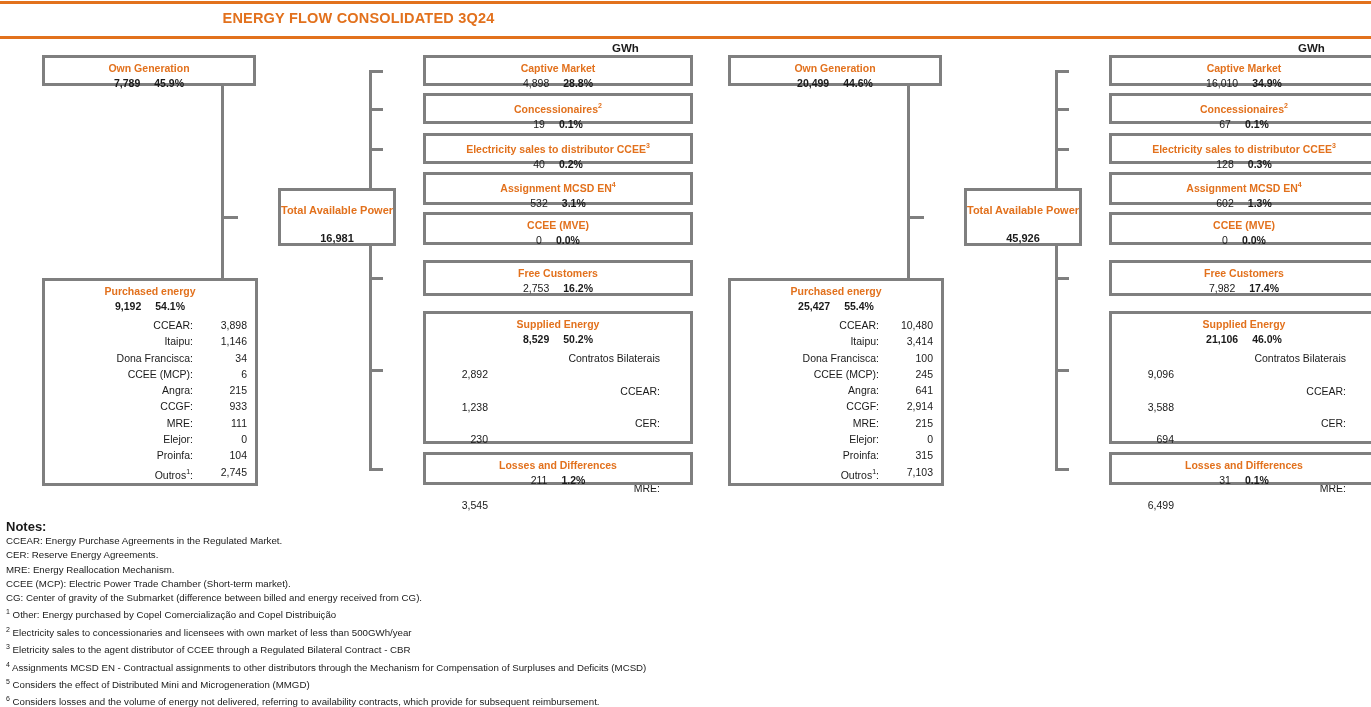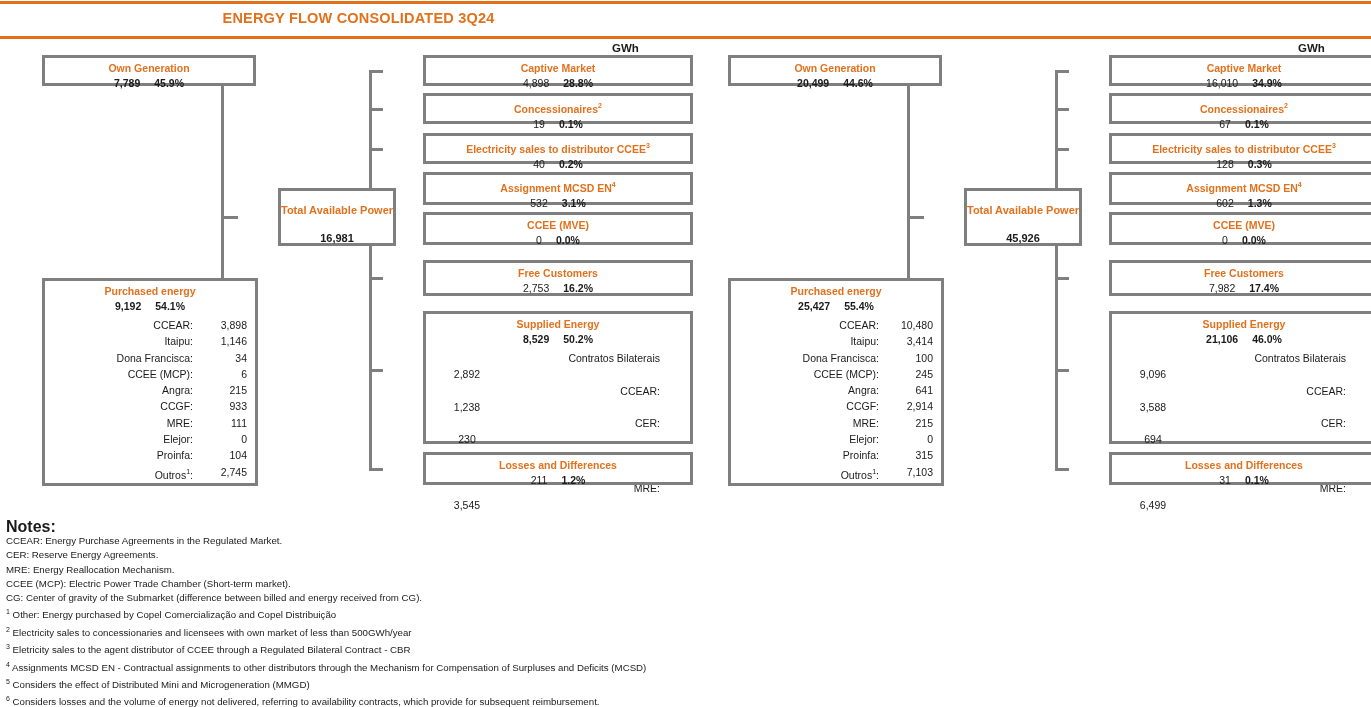--- a/index.html
+++ b/index.html
@@ -43,37 +43,37 @@
   .tap .bx-title{margin-top:13px;font-size:11px;}
   .tap .bx-vals{margin-top:16px;font-weight:bold;font-size:11px;}
 
   
   .rows{margin-top:5px;}
   .row{
     display:flex;justify-content:space-between;
     font-size:10.5px;line-height:16.3px;color:#1a1a1a;
   }
   .row .lbl{flex:0 0 auto;}
-  .row .num{flex:0 0 auto;text-align:center;}
+  .row .num{flex:0 0 auto;text-align:right;}
   .row sup{font-size:7px;}
 
   .rows-left .row{padding-left:52px;padding-right:8px;}
   .rows-left .row .lbl{width:96px;text-align:right;}
   .rows-right .row{padding-left:20px;padding-right:8px;flex-direction:column;}
   .rows-right .row .lbl{flex:1 1 auto;text-align:right;padding-right:22px;}
   .rows-right .row .num{width:42px;}
 
   
   .ln{position:absolute;background:#7F7F7F;}
   .lnv{width:3px;}
   .lnh{height:3px;}
 
   
   .notes{position:absolute;left:6px;top:520px;width:1360px;}
-  .notes .hd{font-size:16px;font-weight:bold;color:#1a1a1a;line-height:14.2px;}
+  .notes .hd{font-size:13px;font-weight:bold;color:#1a1a1a;line-height:14.2px;}
   .notes .nl{font-size:9.7px;color:#1a1a1a;line-height:14.2px;white-space:nowrap;}
   .notes .nl sup{font-size:7px;}
 </style>
 </head>
 <body>
 
 <div class="rule top"></div>
 <div class="rule bot"></div>
 
 <div id="panels-host">

